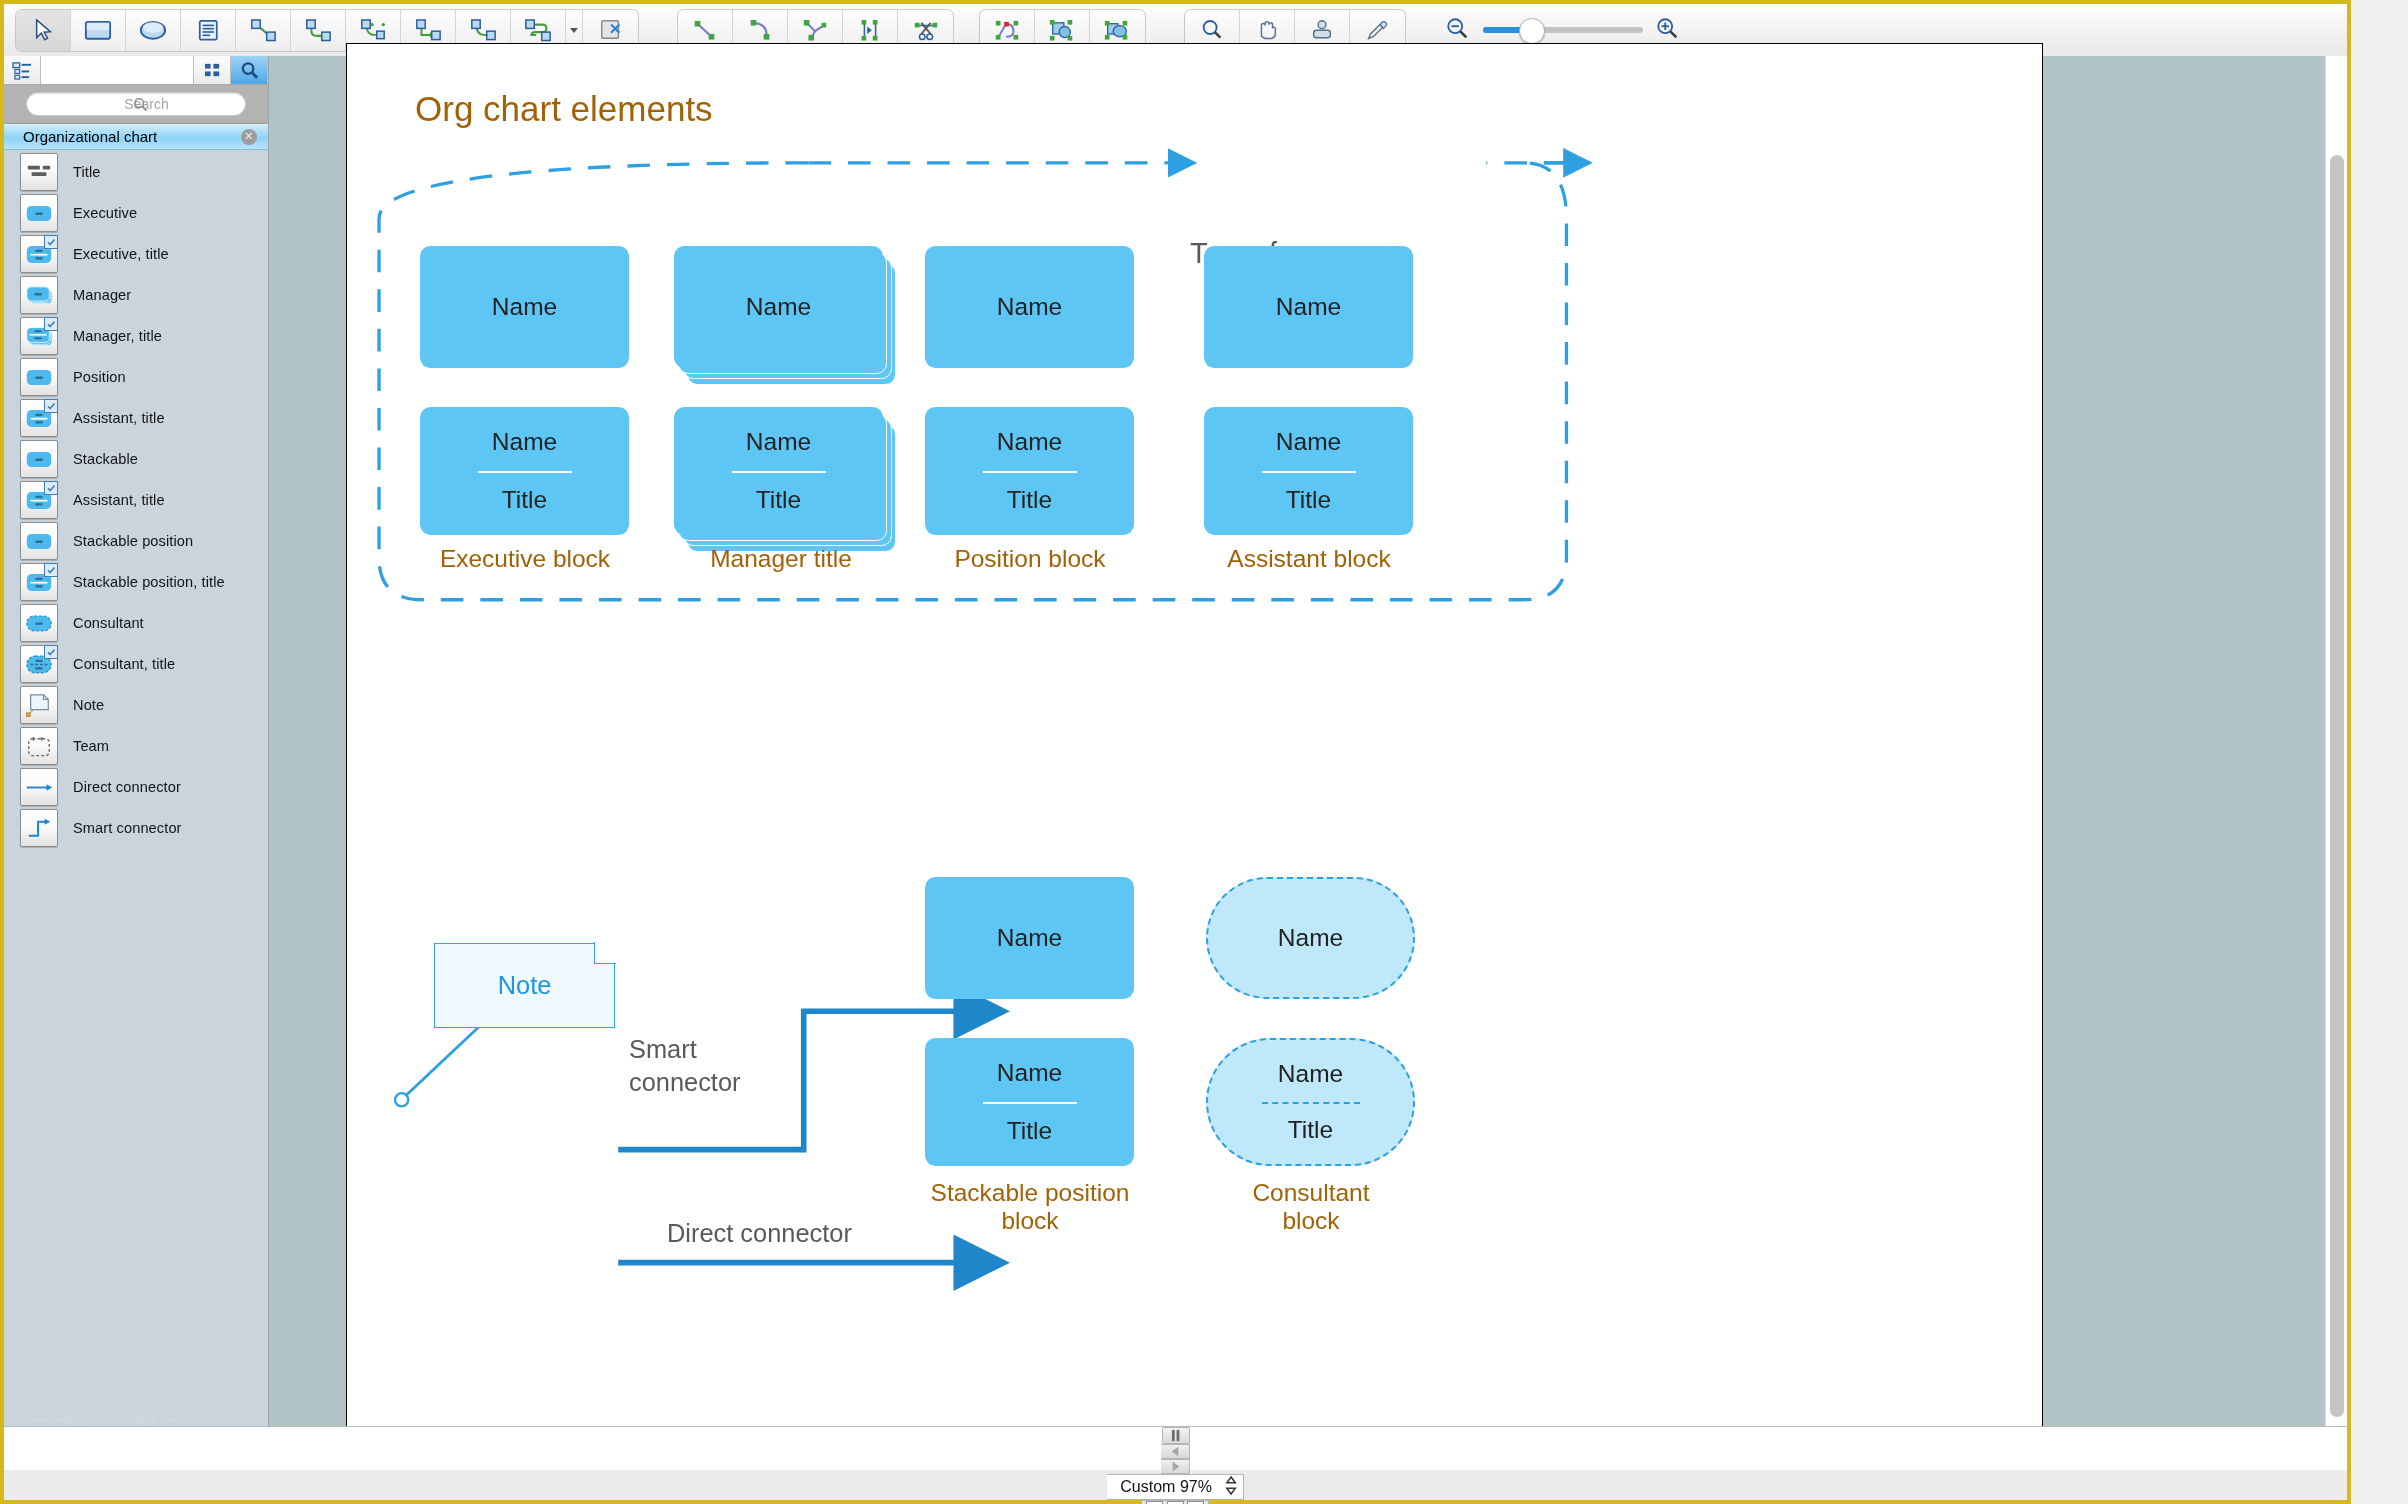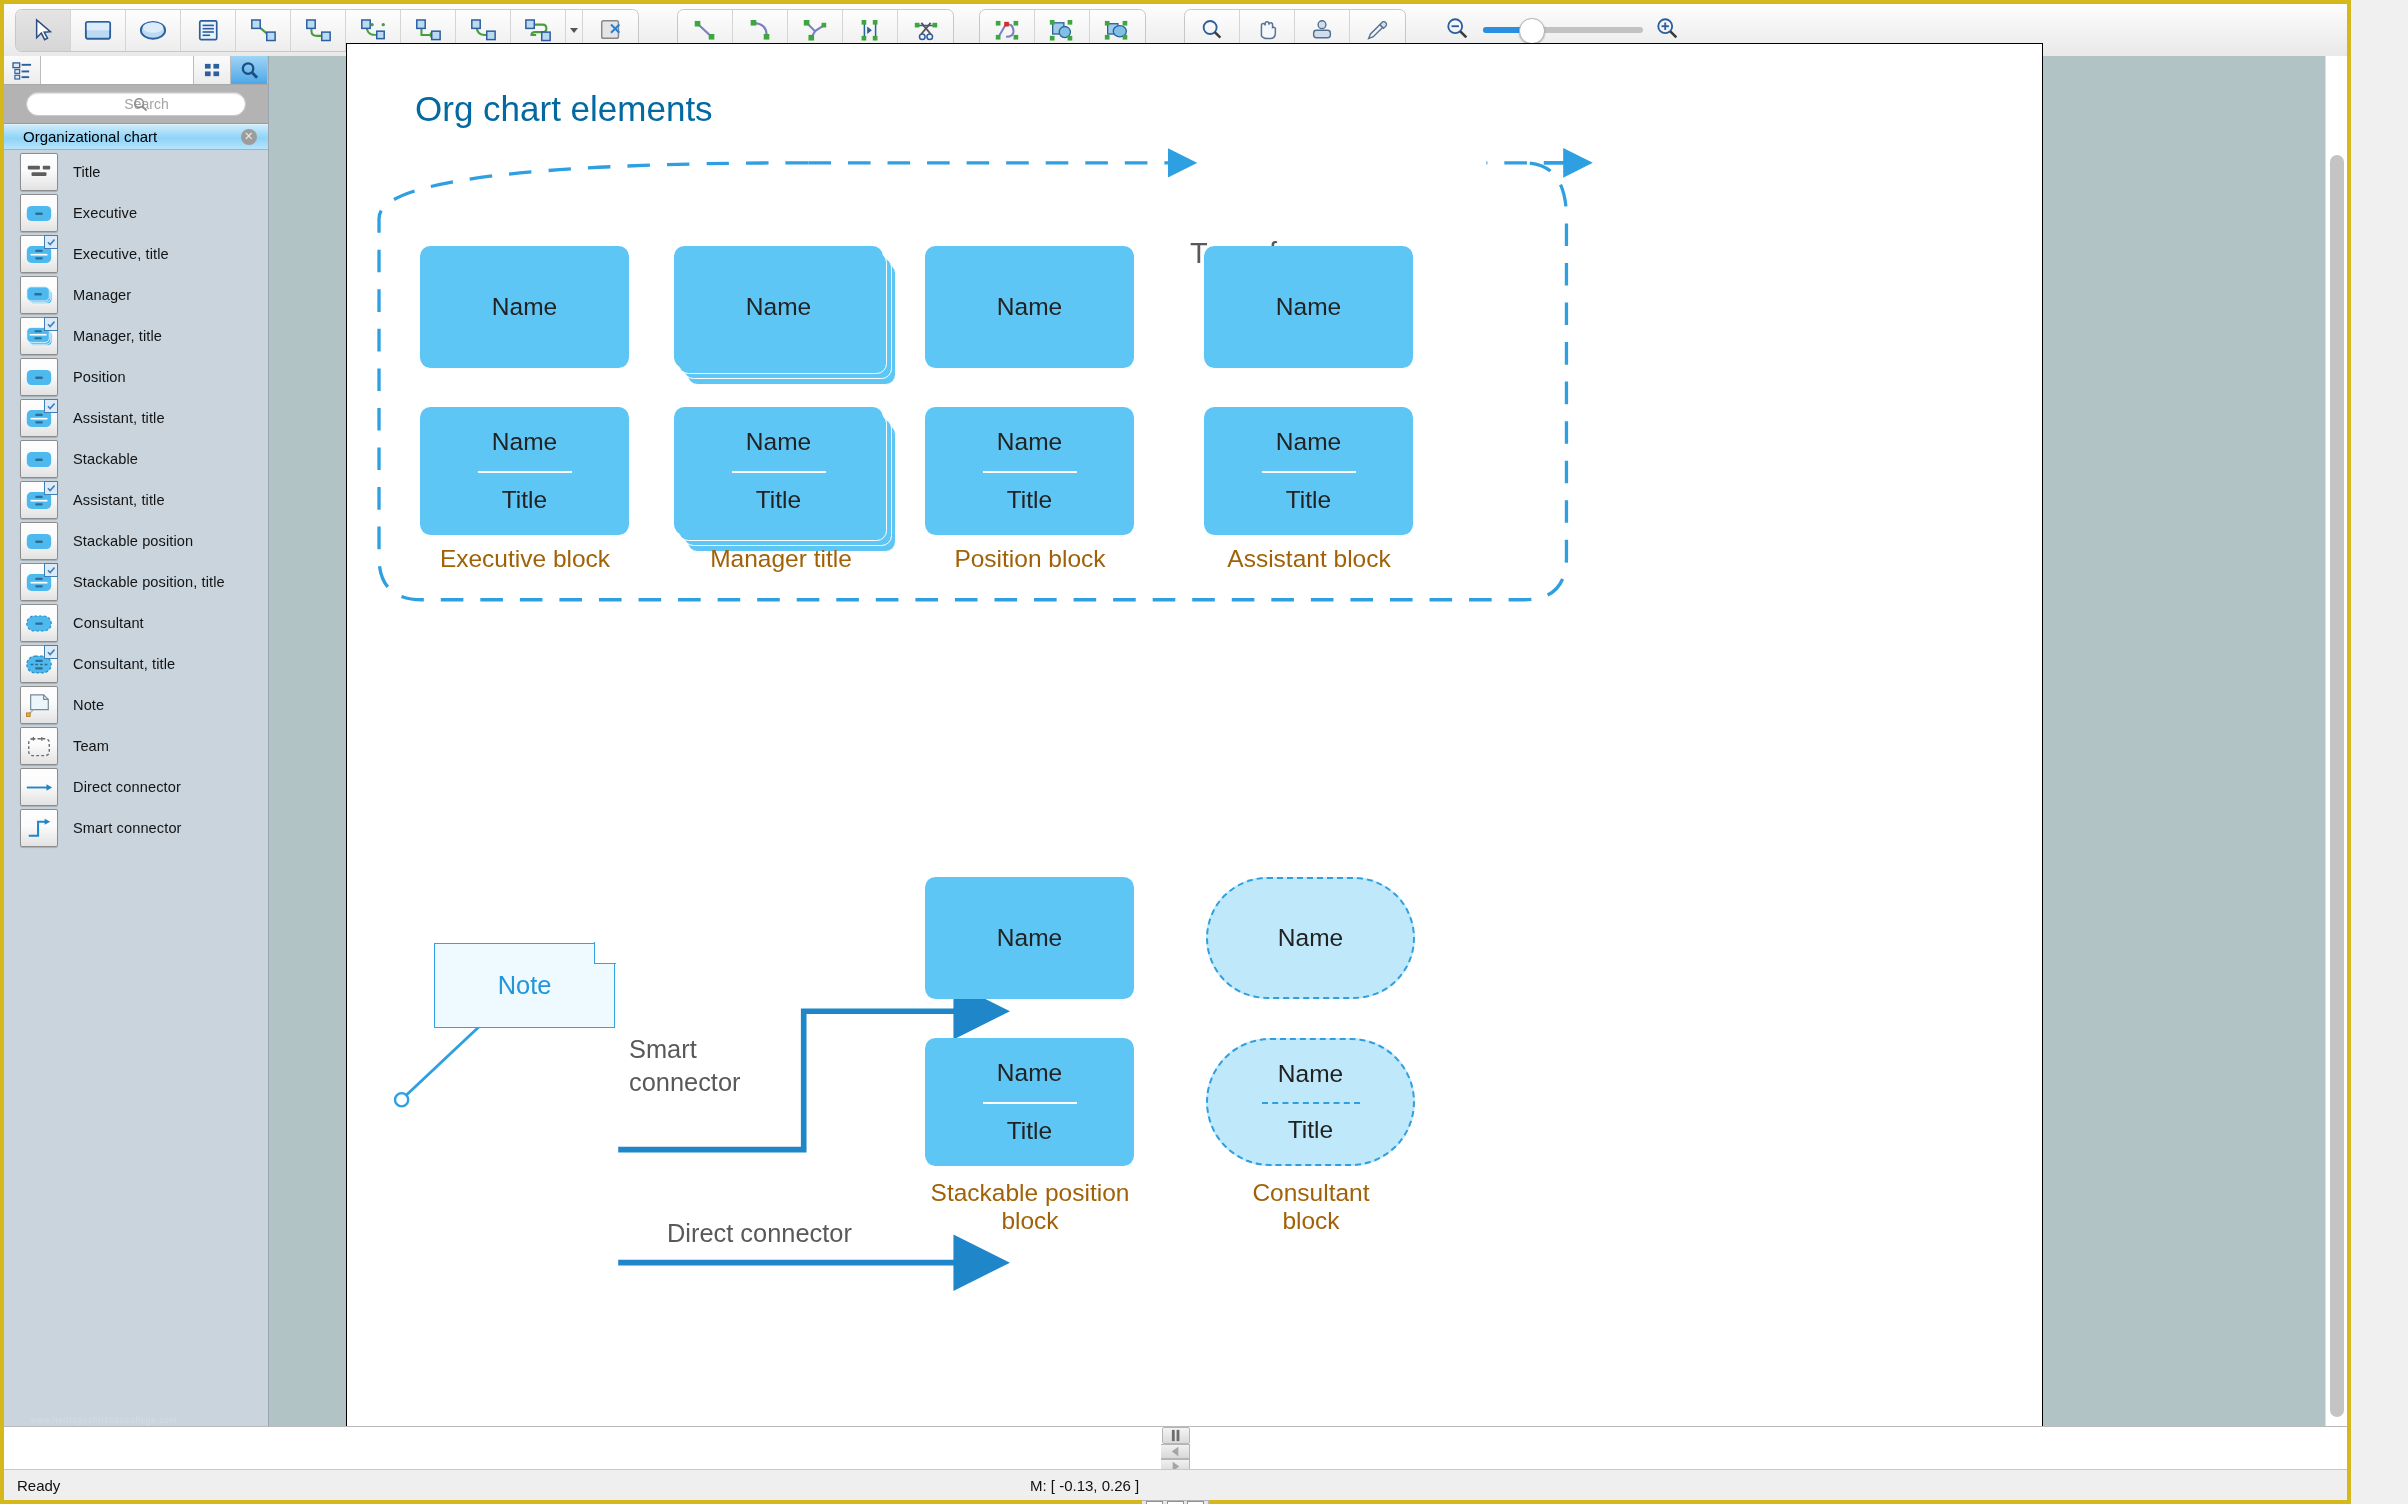--- a/index.html
+++ b/index.html
@@ -128,21 +128,21 @@
   .vscroll{
     position:absolute;right:0;top:0;bottom:0;width:21px;background:#fff;
     border-left:0.9px solid #dedede;
   }
   .vthumb{position:absolute;right:2.8px;top:99px;width:14px;height:1262px;
     background:#c4c4c4;border-radius:7.5px;}
 
   
   .svgwrap{position:absolute;left:0;top:0;width:1695px;height:1394px;}
   .lbl{position:absolute;color:#595959;white-space:nowrap;}
-  .title-txt{position:absolute;left:68px;top:45px;font-size:35px;color:#0369a1;}
+  .title-txt{position:absolute;left:68px;top:45px;font-size:35px;color:#a16207;}
 
   .box{
     position:absolute;background:#5ec6f5;border-radius:10.4px;
     display:flex;flex-direction:column;align-items:center;justify-content:center;
     color:#222;font-size:24.5px;
   }
   .box .divider{width:94px;height:1.9px;background:#fff;margin:15px 0 13px;}
   .stack{position:absolute;}
   .stack .sheet{position:absolute;background:#5ec6f5;border-radius:10.4px;border:1.9px solid #fff;box-sizing:border-box;}
 
@@ -876,19 +876,15 @@
           </svg>
       </span>
       <span class="ss-ricon">
         <svg width="18" height="18" viewBox="0 0 19 19">
             <rect x="5" y="2" width="9" height="15" rx="2" fill="#fff" stroke="#4a6f9e" stroke-width="1.6"></rect>
           </svg>
       </span>
     </div>
   </div>
 
-  <div class="statusbar">
-    <span class="sb-ready">Ready</span>
-    <span class="sb-m">M: [ -0.13, 0.26 ]</span>
-  </div>
 
 </div>
 
 
 </body></html>

